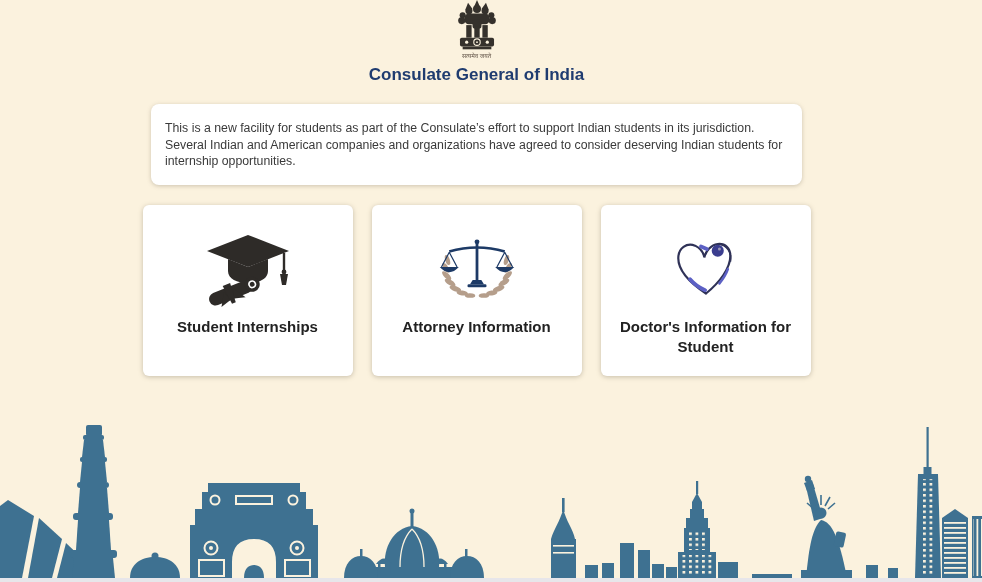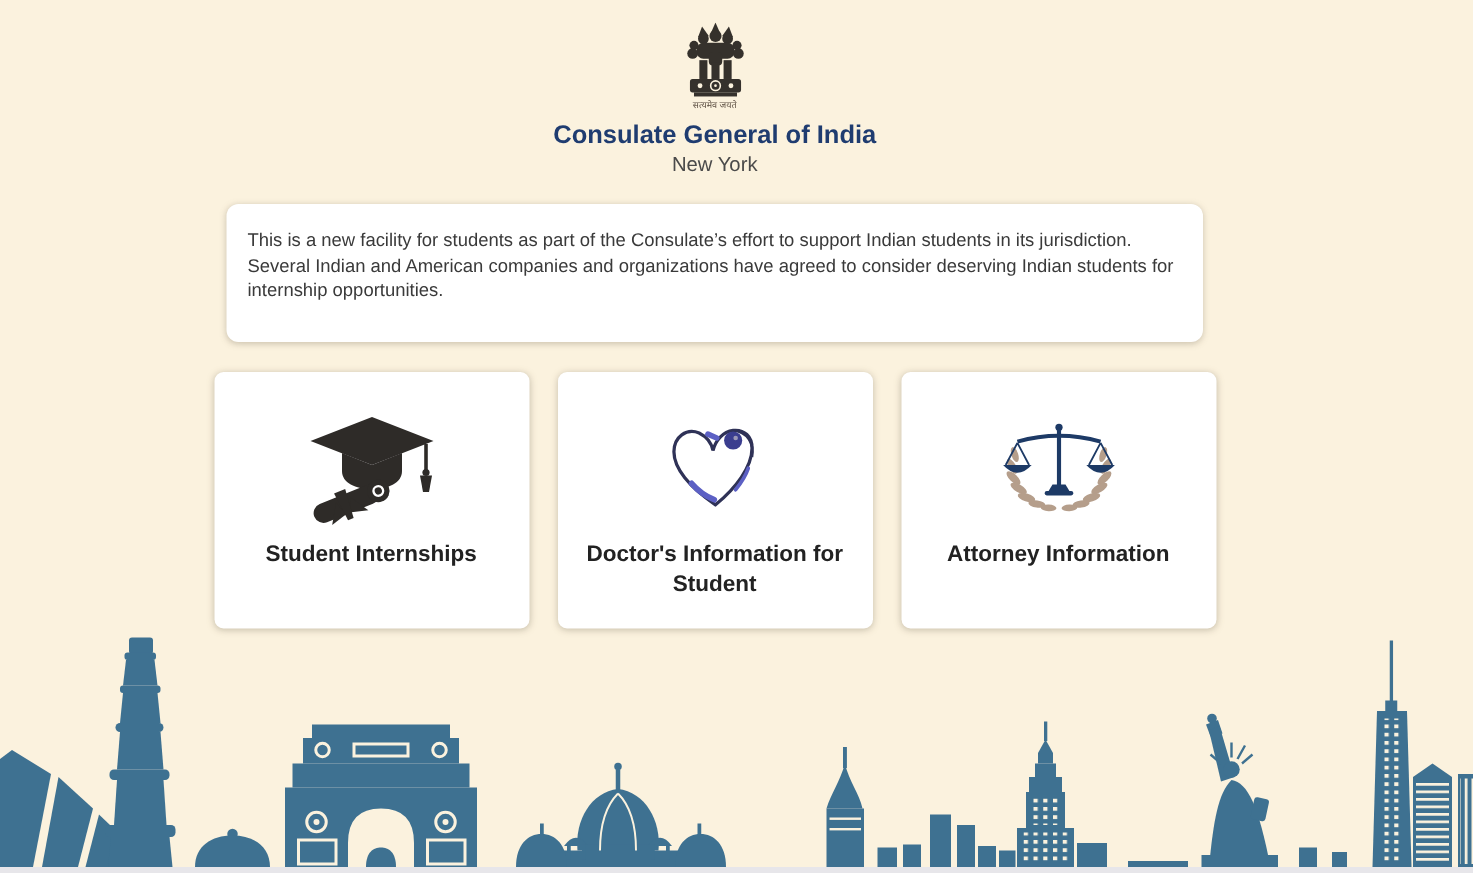--- a/index.html
+++ b/index.html
@@ -6,34 +6,34 @@
   body{
     width:982px;height:582px;overflow:hidden;
     font-family:"Liberation Sans",sans-serif;
     background:#fbf2de;position:relative;
   }
   .viewport{position:absolute;inset:0;overflow:hidden;}
   .skyline{position:absolute;left:0;bottom:4px;width:982px;height:161px;z-index:0;}
   .bottom-strip{position:absolute;left:0;bottom:0;width:100%;height:4px;background:#e7e6ea;z-index:0;}
   .content{position:relative;z-index:2;width:953px;}
 
-  header{padding-top:15px;text-align:center;}
+  header{padding-top:0;text-align:center;}
   .emblem-wrap{display:inline-block;line-height:0;}
   .motto{font-size:6px;color:#5d4f42;margin-top:1px;text-align:center;line-height:7px;}
   .org{font-size:17px;font-weight:bold;color:#1f3c70;margin-top:3px;}
   .city{font-size:13.5px;color:#4a4a4a;margin-top:2px;}
 
   .portal-title{
     margin:25px 0 0 0;text-align:center;font-size:27px;font-weight:bold;
     color:#9b9b9b;letter-spacing:12px;word-spacing:14px;white-space:nowrap;
   }
 
   .intro-box{
     width:623px;margin:19px auto 0;background:#ffffff;border-radius:8px;
-    padding:16px 14px 26px;box-shadow:0 1px 4px rgba(120,110,90,.35);
+    padding:16px 14px 15px;box-shadow:0 1px 4px rgba(120,110,90,.35);
     font-size:12.3px;color:#3a3a3a;line-height:16.6px;text-align:left;
   }
 
   .cards{display:flex;justify-content:center;gap:19px;margin-top:20px;align-items:center;}
   .card{
     width:210px;height:171px;background:#ffffff;border-radius:6px;
     box-shadow:0 1px 5px rgba(120,110,90,.4);cursor:pointer;
     display:flex;flex-direction:column;align-items:center;
   }
   .card-icon{height:102px;display:flex;align-items:flex-end;justify-content:center;}
@@ -188,21 +188,20 @@
             <rect x="14" y="52" width="32" height="3"></rect>
           </g>
           <circle cx="30" cy="47" r="3.6" fill="none" stroke="#fbf2de" stroke-width="1.2"></circle>
           <circle cx="30" cy="47" r="1" fill="#fbf2de"></circle>
           <circle cx="18.5" cy="47" r="1.8" fill="#fbf2de"></circle>
           <circle cx="41.5" cy="47" r="1.8" fill="#fbf2de"></circle>
         </svg>
         <div class="motto">सत्यमेव जयते</div>
       </div>
       <div class="org">Consulate General of India</div>
-      <div class="city">New York</div>
     </header>
 
 
     <section class="intro-box">
       <div>This is a new facility for students as part of the Consulate’s effort to support Indian students in its jurisdiction. Several Indian and American companies and organizations have agreed to consider deserving Indian students for internship opportunities.</div>
     </section>
 
     <div class="cards">
 
       <div class="card">
@@ -217,35 +216,20 @@
               <rect x="4" y="53" width="46" height="13" rx="6.5" fill="#2e2b28"></rect>
               <circle cx="50" cy="59.5" r="7.5" fill="#2e2b28"></circle>
               <circle cx="50" cy="59.5" r="3.2" fill="none" stroke="#ffffff" stroke-width="1.6"></circle>
               <polygon points="22,50 30,50 28,70 24,70" fill="#2e2b28"></polygon>
               <polygon points="21,56 13,69 24,66" fill="#2e2b28"></polygon>
               <polygon points="31,56 39,69 28,66" fill="#2e2b28"></polygon>
             </g>
           </svg>
         </div>
         <div class="card-label">Student Internships</div>
-      </div>
-
-      <div class="card">
-        <div class="card-icon">
-          <svg width="84" height="74" viewBox="0 0 100 84">
-            <path d="M50,70 C29,56 17,41 17,28 C17,16 27,9 37,13 C43,16 47,21 48,27 C50,19 56,12 64,11 C73,10 79,16 79,25 C79,40 66,57 50,70 Z" fill="none" stroke="#2f3257" stroke-width="2.6"></path>
-            <path d="M64,11 C75,12 81,21 79,32" fill="none" stroke="#2f3257" stroke-width="2"></path>
-            <circle cx="64" cy="19" r="7.2" fill="#3b3e8f"></circle>
-            <circle cx="66" cy="17" r="1.8" fill="#fbf2de" opacity="0.5"></circle>
-            <path d="M44,14 L51,17" stroke="#5c60c4" stroke-width="4.5" stroke-linecap="round"></path>
-            <path d="M31,53 C37,60 44,64 49,66" fill="none" stroke="#5c60c4" stroke-width="4.5" stroke-linecap="round"></path>
-            <path d="M66,58 C70,53 74,47 76,41" fill="none" stroke="#5c60c4" stroke-width="3" stroke-linecap="round"></path>
-          </svg>
-        </div>
-        <div class="card-label">Doctor's Information for Student</div>
       </div>
 
       <div class="card">
         <div class="card-icon">
           <svg width="104" height="80" viewBox="0 0 120 84">
             <g fill="#b59e8b">
               <g id="laurelL">
                 <ellipse cx="26" cy="34" rx="2.6" ry="6" transform="rotate(-18 26 34)"></ellipse>
                 <ellipse cx="24" cy="43" rx="2.8" ry="6.4" transform="rotate(-30 24 43)"></ellipse>
                 <ellipse cx="25" cy="52" rx="3" ry="6.8" transform="rotate(-46 25 52)"></ellipse>
@@ -265,15 +249,30 @@
               <path d="M17,42 L39,42 Q28,54 17,42 Z" stroke="none"></path>
               <path d="M81,42 L103,42 Q92,54 81,42 Z" stroke="none"></path>
               <polygon points="55,57 65,57 68,62 52,62" stroke="none"></polygon>
               <rect x="49" y="62" width="22" height="3.4" rx="1.6" stroke="none"></rect>
             </g>
           </svg>
         </div>
         <div class="card-label">Attorney Information</div>
       </div>
 
+      <div class="card">
+        <div class="card-icon">
+          <svg width="84" height="74" viewBox="0 0 100 84">
+            <path d="M50,70 C29,56 17,41 17,28 C17,16 27,9 37,13 C43,16 47,21 48,27 C50,19 56,12 64,11 C73,10 79,16 79,25 C79,40 66,57 50,70 Z" fill="none" stroke="#2f3257" stroke-width="2.6"></path>
+            <path d="M64,11 C75,12 81,21 79,32" fill="none" stroke="#2f3257" stroke-width="2"></path>
+            <circle cx="64" cy="19" r="7.2" fill="#3b3e8f"></circle>
+            <circle cx="66" cy="17" r="1.8" fill="#fbf2de" opacity="0.5"></circle>
+            <path d="M44,14 L51,17" stroke="#5c60c4" stroke-width="4.5" stroke-linecap="round"></path>
+            <path d="M31,53 C37,60 44,64 49,66" fill="none" stroke="#5c60c4" stroke-width="4.5" stroke-linecap="round"></path>
+            <path d="M66,58 C70,53 74,47 76,41" fill="none" stroke="#5c60c4" stroke-width="3" stroke-linecap="round"></path>
+          </svg>
+        </div>
+        <div class="card-label">Doctor's Information for Student</div>
+      </div>
+
     </div>
   </div>
 </div>
 
 </body></html>

